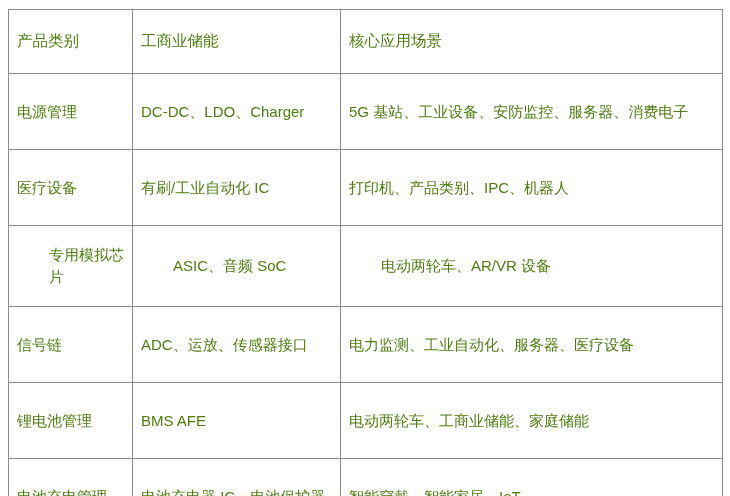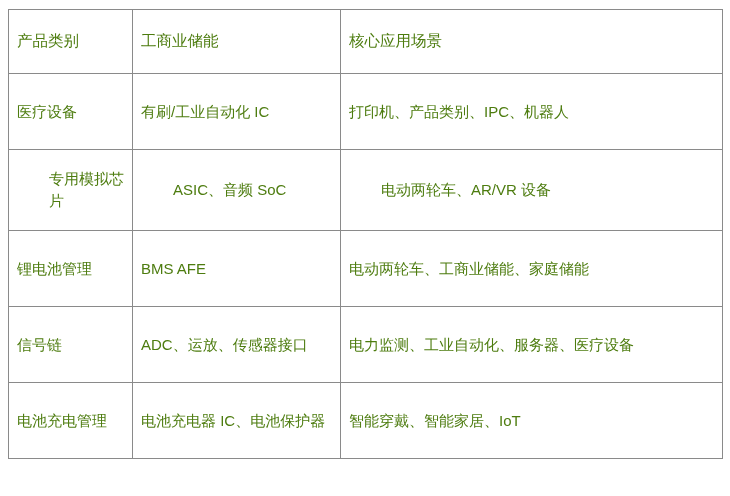--- a/index.html
+++ b/index.html
@@ -69,43 +69,48 @@
       <col class="c2">
       <col class="c3">
     </colgroup>
     <tbody>
       <tr class="header-row">
         <td>产品类别</td>
         <td>工商业储能</td>
         <td>核心应用场景</td>
       </tr>
 
+      <tr class="body-row">
+        <td class="cat-cell">电源管理</td>
+        <td class="rep-cell">DC-DC、LDO、Charger</td>
+        <td class="scene-cell">5G 基站、工业设备、安防监控、服务器、消费电子</td>
+      </tr>
 
       <tr class="body-row">
         <td class="cat-cell">医疗设备</td>
         <td class="rep-cell">有刷/工业自动化 IC</td>
         <td class="scene-cell">打印机、产品类别、IPC、机器人</td>
       </tr>
 
       <tr class="body-row tall">
         <td class="cat-cell">专用模拟芯片</td>
         <td class="rep-cell">ASIC、音频 SoC</td>
         <td class="scene-cell">电动两轮车、AR/VR 设备</td>
       </tr>
 
       <tr class="body-row">
+        <td class="cat-cell">信号链</td>
+        <td class="rep-cell">ADC、运放、传感器接口</td>
+        <td class="scene-cell">电力监测、工业自动化、服务器、医疗设备</td>
+      </tr>
+
+      <tr class="body-row">
         <td class="cat-cell">锂电池管理</td>
         <td class="rep-cell">BMS AFE</td>
         <td class="scene-cell">电动两轮车、工商业储能、家庭储能</td>
-      </tr>
-
-      <tr class="body-row">
-        <td class="cat-cell">信号链</td>
-        <td class="rep-cell">ADC、运放、传感器接口</td>
-        <td class="scene-cell">电力监测、工业自动化、服务器、医疗设备</td>
       </tr>
 
       <tr class="body-row">
         <td class="cat-cell">电池充电管理</td>
         <td class="rep-cell">电池充电器 IC、电池保护器</td>
         <td class="scene-cell">智能穿戴、智能家居、IoT</td>
       </tr>
     </tbody>
   </table>
 </div>

